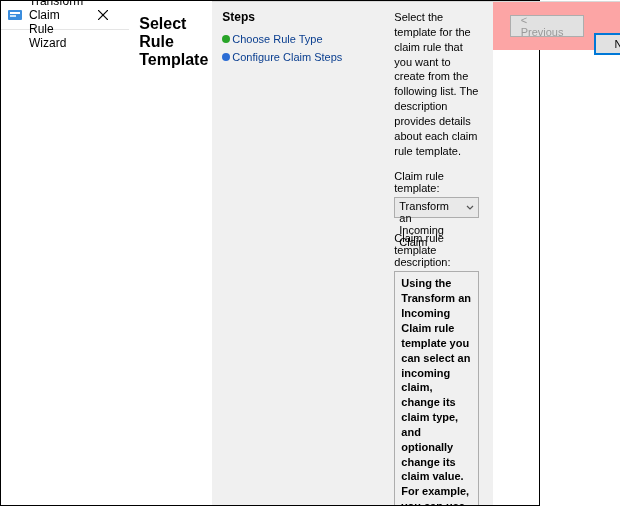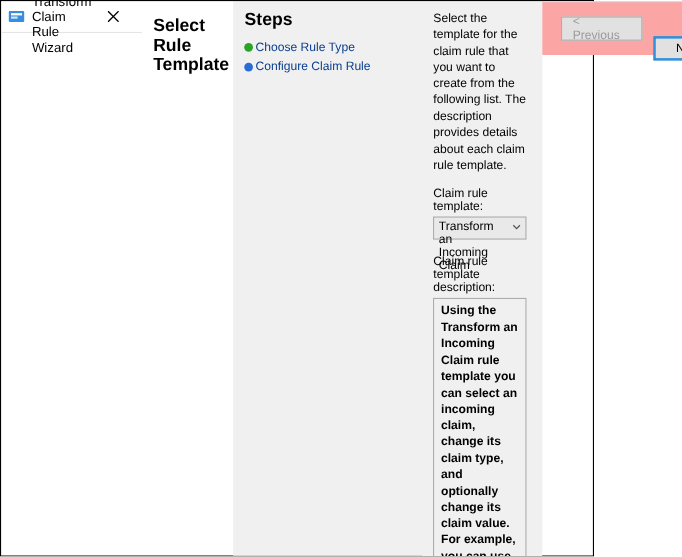--- a/index.html
+++ b/index.html
@@ -52,21 +52,21 @@
   .steps {
     width: 172px;
     box-sizing: border-box;
     padding: 8px 10px;
     font-size: 11px;
     background: #f0f0f0;
   }
   .steps-title {
     font-weight: bold;
     margin-bottom: 6px;
-    font-size: 16px;
+    font-size: 12px;
   }
   .step {
     display: flex;
     align-items: center;
     gap: 2px;
     padding: 3px 0;
     color: #0a3e8f;
   }
   .bullet {
     width: 8px; height: 8px; border-radius: 50%;
@@ -161,21 +161,21 @@
   <div class="body">
 
     <div class="steps">
       <div class="steps-title">Steps</div>
       <div class="step">
         <span class="bullet active"></span>
         <span>Choose Rule Type</span>
       </div>
       <div class="step">
         <span class="bullet pending"></span>
-        <span>Configure Claim Rule</span>
+        <span>Configure Claim Steps</span>
       </div>
     </div>
 
     <div class="content">
       <div class="intro">Select the template for the claim rule that you want to create from the following list. The description provides details about each claim rule template.</div>
 
       <div class="label">Claim rule template:</div>
       <div class="combo">
         <span class="val">Transform an Incoming Claim</span>
         <span class="caret">

